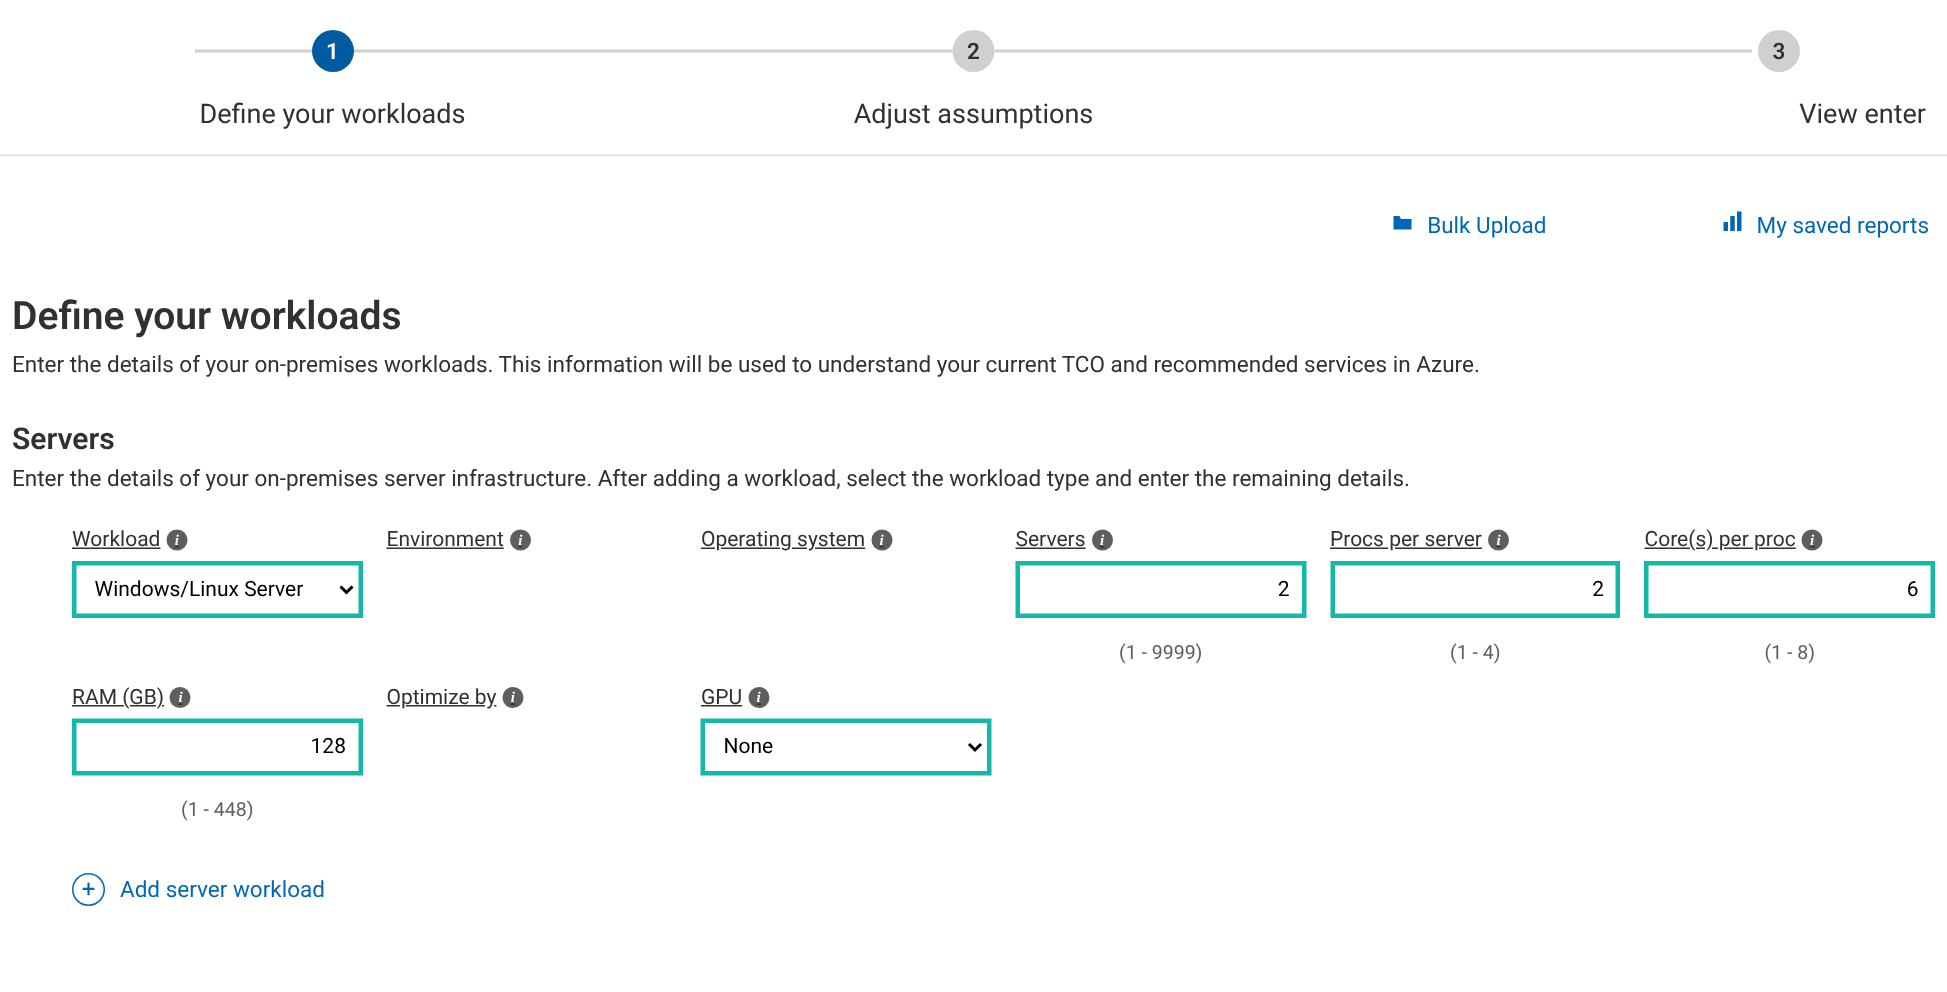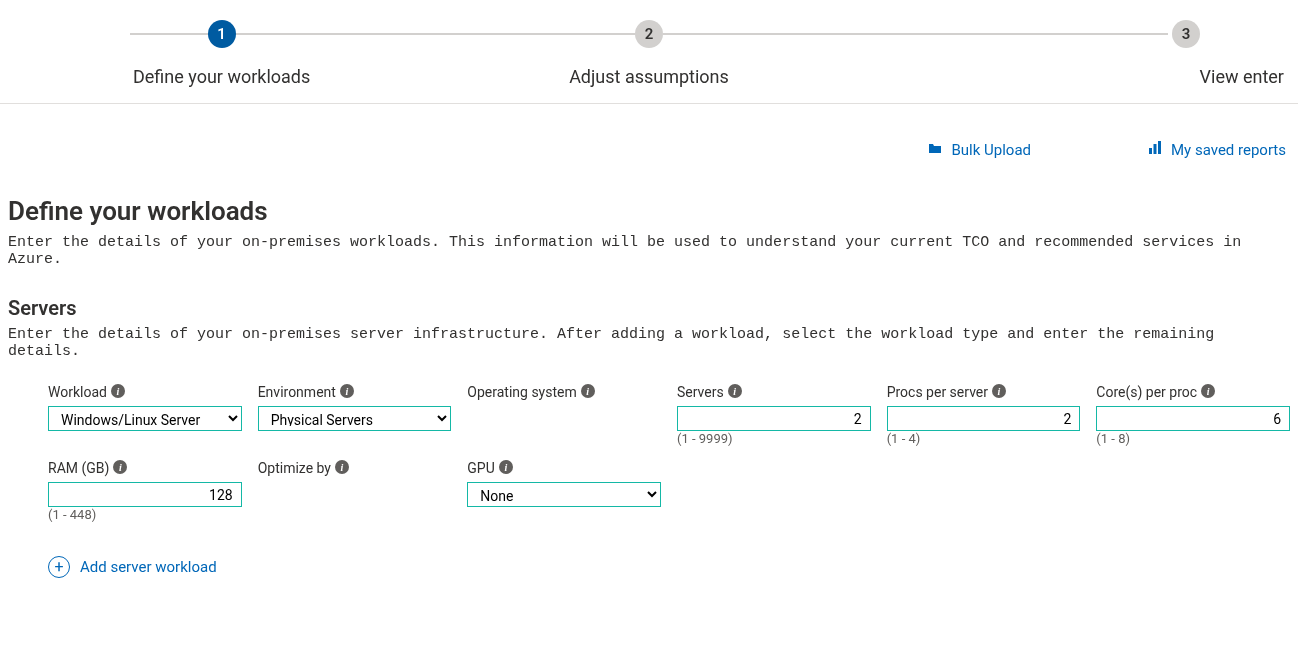--- a/index.html
+++ b/index.html
@@ -56,21 +56,21 @@
     padding: 36px 12px 8px 12px;
     font-size:15px;
     align-items:center;
   }
   .link { color:#0067b8; display:flex; align-items:center; gap:8px; cursor:pointer; }
   .link svg { width:16px; height:16px; fill:#0067b8; }
 
   .content { padding: 8px 8px 20px 8px; }
   h1 { font-size: 26px; font-weight:600; margin: 20px 0 8px 0; }
   h2 { font-size: 20px; font-weight:600; margin: 28px 0 6px 0; }
-  .subtext { font-size: 15px; color:#323130; margin-bottom: 6px; font-family: Liberation Mono, monospace; }
+  .subtext { font-size: 15px; color:#323130; margin-bottom: 6px; }
 
   .workload-row {
     display:flex; align-items:center; gap:8px;
     margin-top: 14px;
   }
   .chevron-btn {
     width:24px; height:24px; border:1px solid #0067b8; border-radius:50%;
     display:flex; align-items:center; justify-content:center;
     color:#0067b8; cursor:pointer; flex-shrink:0;
   }
@@ -83,39 +83,39 @@
   .icon-btn { width:20px; height:20px; cursor:pointer; color:#0067b8; }
   .icon-btn svg { width:20px; height:20px; fill:none; stroke:#0067b8; stroke-width:1.4; }
 
   .fields {
     margin: 24px 0 0 40px;
     display:grid;
     grid-template-columns: repeat(6, 1fr);
     gap: 16px 16px;
   }
   .field label {
-    display:flex; align-items:flex-start; gap:4px;
-    font-size:14px; color:#323130; margin-bottom:6px;
+    display:flex; align-items:center; gap:4px;
+    font-size:14px; color:#323130; margin-bottom:6px;text-decoration:underline;
   }
   .info-icon {
     width:14px; height:14px; border-radius:50%;
     background:#605e5c; color:#fff;
     display:inline-flex; align-items:center; justify-content:center;
     font-size:10px; font-style:italic; font-weight:bold;
     font-family: Georgia, serif;
   }
   .field select, .field input {
-    width:100%; height:25px;
-    border:1px solid #14b8a6; padding:4px 8px;
+    width:100%; height:38px;
+    border:3px solid #14b8a6; padding:4px 8px;
     font-size:14px; font-family:inherit; background:#fff;
   }
   .field input[type=number] { text-align:right; -moz-appearance:textfield; }
   .field input::-webkit-outer-spin-button,
   .field input::-webkit-inner-spin-button { -webkit-appearance:none; margin:0; }
-  .hint { font-size:13px; color:#605e5c; text-align:left; margin-top:0; }
+  .hint { font-size:13px; color:#605e5c; text-align:center; margin-top:16px; }
 
   .row2 {
     margin: 14px 0 0 40px;
     display:grid;
     grid-template-columns: repeat(6, 1fr);
     gap: 16px 16px;
   }
 
   .add-link {
     margin: 34px 0 0 40px;
@@ -186,23 +186,20 @@
       </label>
       <select>
         <option>Windows/Linux Server</option>
       </select>
     </div>
     <div class="field">
       <label>
         <span>Environment</span>
         <span class="info-icon">i</span>
       </label>
-      <select>
-        <option>Physical Servers</option>
-      </select>
     </div>
     <div class="field">
       <label>
         <span>Operating system</span>
         <span class="info-icon">i</span>
       </label>
     </div>
     <div class="field">
       <label>
         <span>Servers</span>

